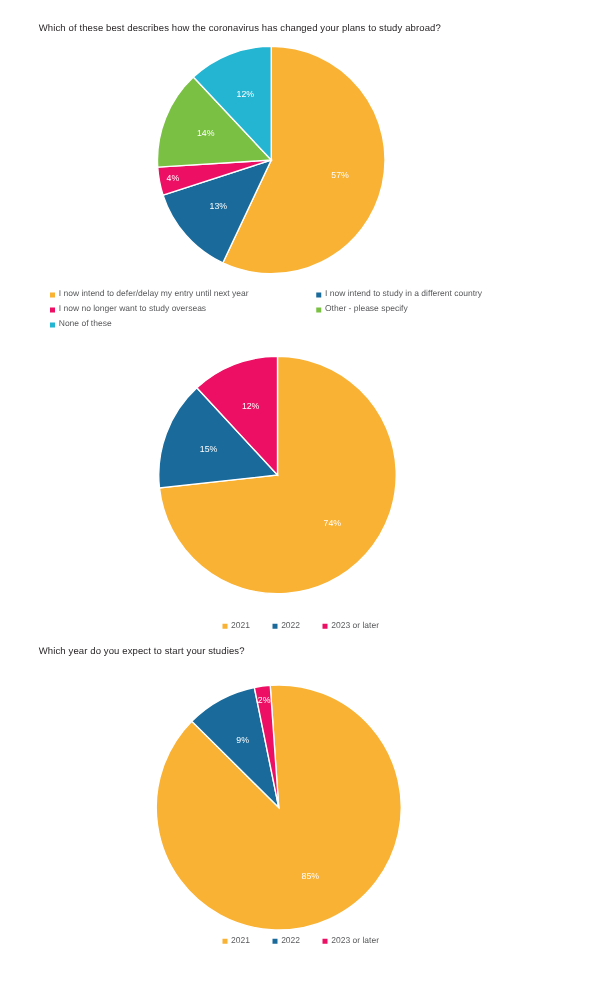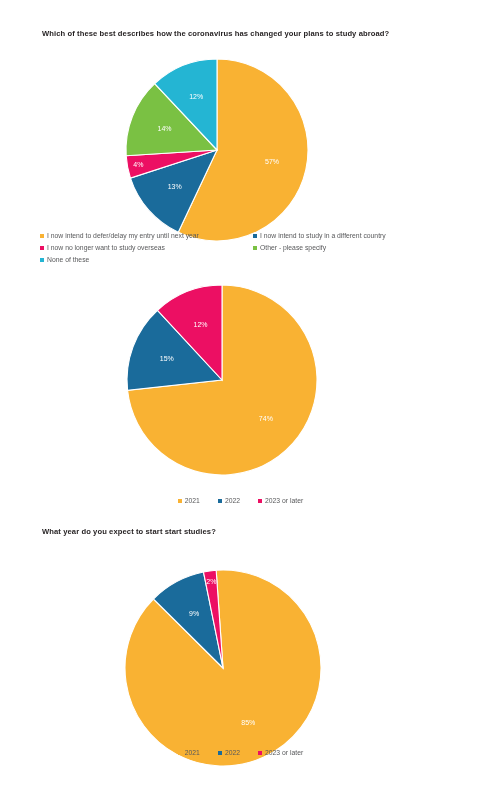--- a/index.html
+++ b/index.html
@@ -25,27 +25,27 @@
   }
 
   
   .chart-block {
     position: absolute;
     left: 0;
     width: 481px;
   }
   .question-title {
     font-size: 7.6px;
-    font-weight: bold;
+    font-weight: normal;
     color: #231f20;
     letter-spacing: 0.1px;
     line-height: 1.2;
     padding-left: 27px;
     padding-right: 14px;
-    margin: 15px;
+    margin: 4px;
   }
   .plot-area {
     position: relative;
     width: 481px;
   }
   .pie-wrap {
     position: absolute;
   }
   .pie-svg {
     display: block;
@@ -196,21 +196,21 @@
           <span class="legend-label">2022</span>
         </div>
         <div class="legend-item">
           <span class="legend-swatch" style="background: rgb(236, 15, 99);"></span>
           <span class="legend-label">2023 or later</span>
         </div>
       </div>
   </div>
 
   <div class="chart-block" id="block-2" style="top:512px;">
-    <p class="question-title">What year do you expect to start start studies?</p>
+    <p class="question-title">Which year do you expect to start your studies?</p>
     <div class="plot-area" style="height:206px;">
       <div class="pie-wrap" id="pie-2" style="left:124px; top:18px;">
           <svg width="198" height="198" viewBox="0 0 198 198" class="pie-svg">
             <path d="M 99 99 L 92.1638655730757 1.2387230745372335 A 98 98 0 1 1 29.401833188918033 30.00655700331511 Z" fill="#f9b233" stroke="#ffffff" stroke-width="1.1"></path>
             <path d="M 99 99 L 29.401833188918033 30.00655700331511 A 98 98 0 0 1 79.46194242711464 2.967378947158707 Z" fill="#1a6b9b" stroke="#ffffff" stroke-width="1.1"></path>
             <path d="M 99 99 L 79.46194242711464 2.967378947158707 A 98 98 0 0 1 92.16386557307558 1.2387230745372335 Z" fill="#ec0f63" stroke="#ffffff" stroke-width="1.1"></path>
             <text x="124.31732378902413" y="154.23414447750332" class="slice-label">85%</text>
             <text x="70.12439665542277" y="45.53994826520797" class="slice-label">9%</text>
             <text x="87.37045577319412" y="13.547725009355275" class="slice-label">2%</text>
           </svg>

